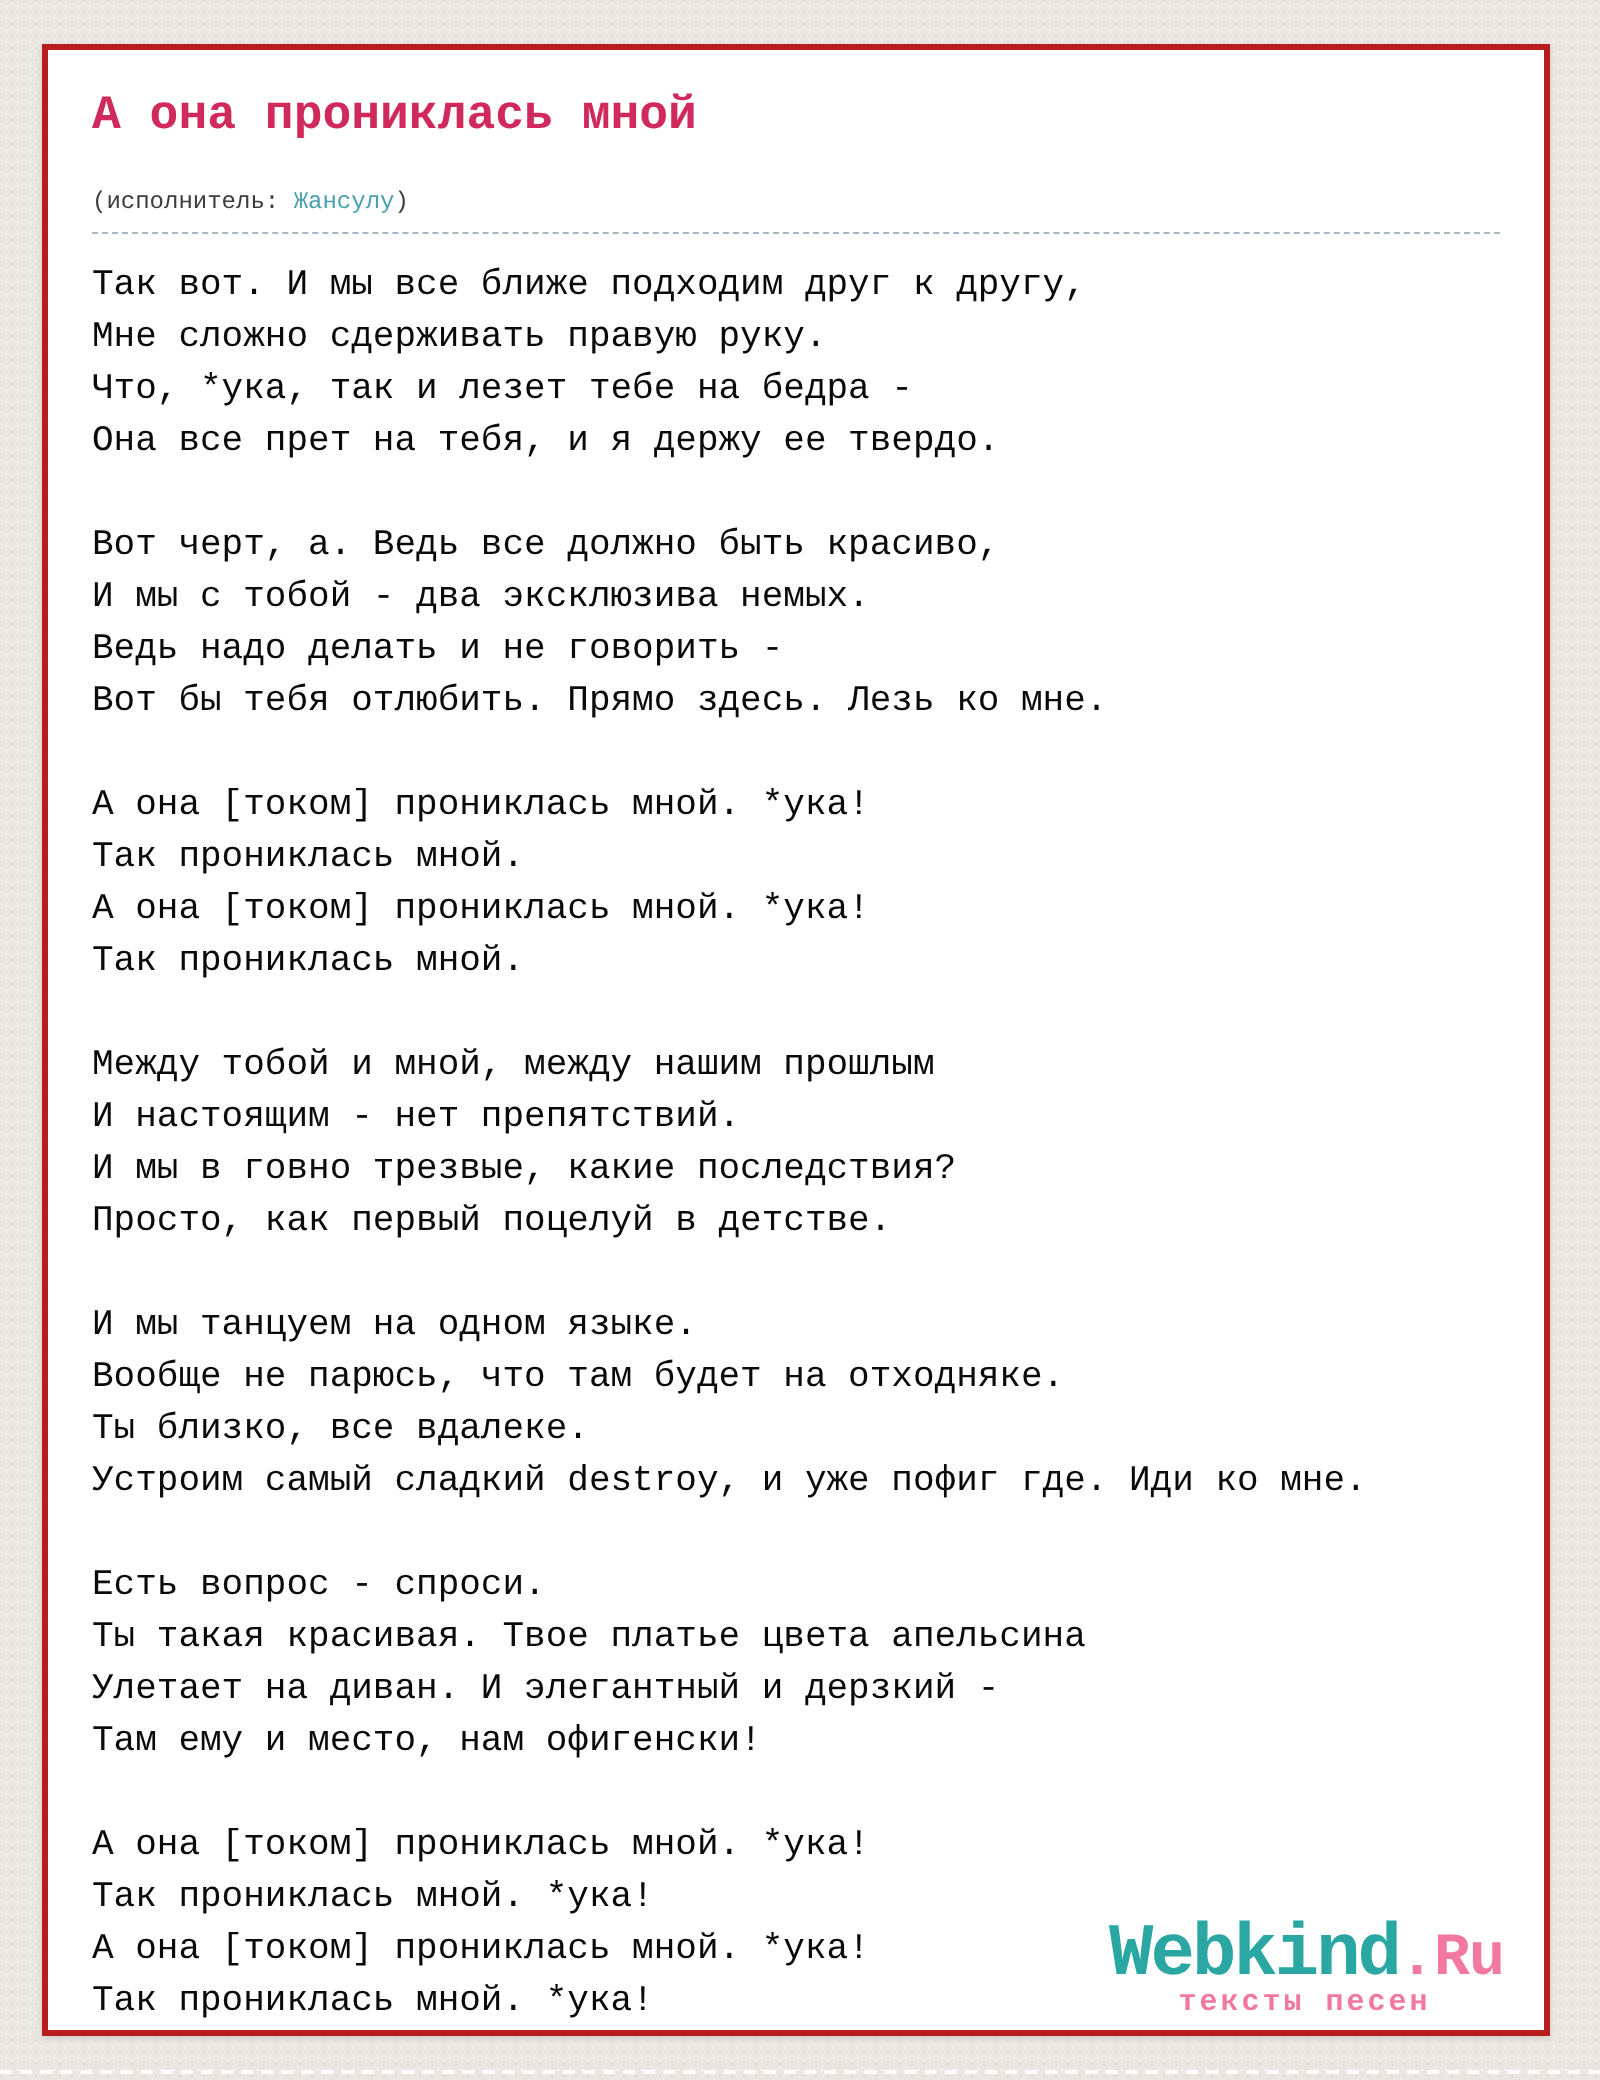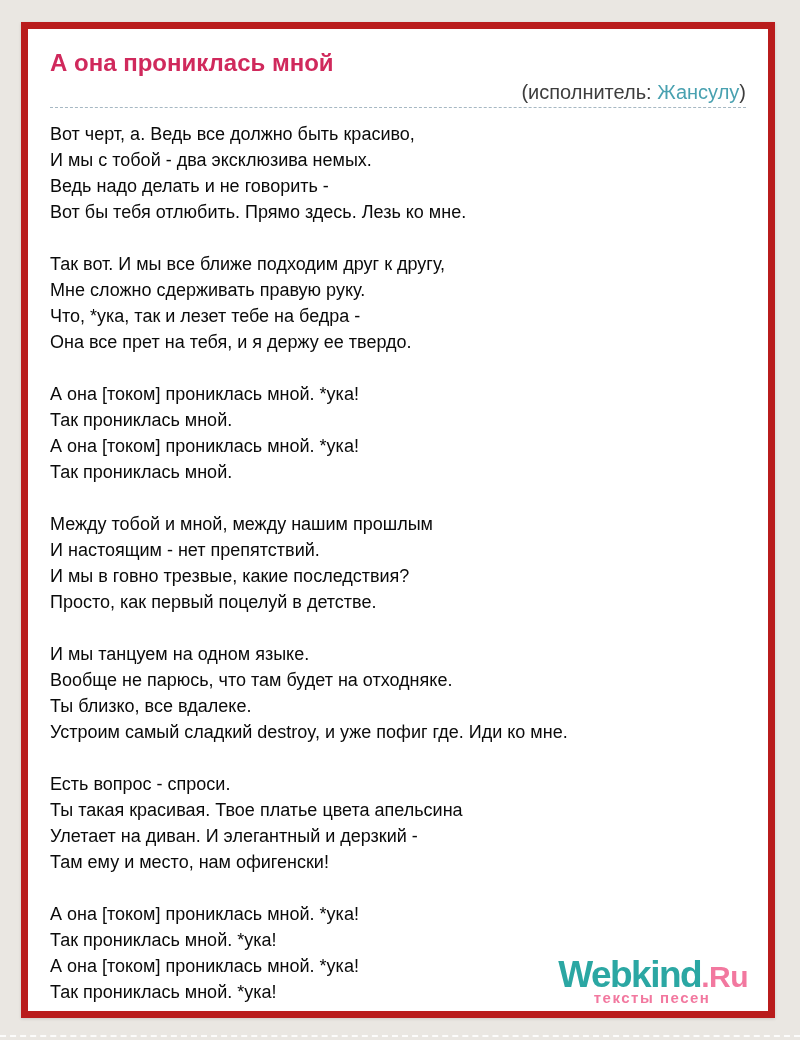--- a/index.html
+++ b/index.html
@@ -13,31 +13,32 @@
     background-size:6px 6px;
     background-position:0 0,3px 3px;
   }
   .bottom-line{
     position:absolute;left:0;right:0;bottom:3px;height:0;
     border-top:2px dashed rgba(255,255,255,.85);
   }
   .card{
     position:absolute;left:21px;top:22px;width:754px;height:996px;
     box-sizing:border-box;background:var(--card-bg,#ffffff);
-    border:7px solid #b91c1c;
+    border:3px solid #b91c1c;
     box-shadow:0 1px 3px rgba(0,0,0,.12);
     padding:20px 22px;
+    font-family:Liberation Mono, monospace;
   }
   .title{
     margin:0;padding:0;
     font-size:24px;font-weight:bold;line-height:28px;
     color:var(--title,#d0295c);
   }
   .artist-line{
-    margin-top:5px;font-size:20px;line-height:20px;color:#3d3d3d;text-align:right;
+    margin-top:18px;font-size:12px;line-height:20px;color:#3d3d3d;
   }
   .artist-link{
     color:var(--artist-link,#49a1b0);text-decoration:none;cursor:pointer;
   }
   .separator{
     margin-top:5px;height:0;
     border-bottom:1px dashed var(--separator,#a6b8c3);
   }
   .lyrics{
     margin-top:13px;
@@ -67,22 +68,22 @@
   }
 </style>
 </head>
 <body>
 
 <div class="card">
   <h1 class="title">А она прониклась мной</h1>
   <div class="artist-line"><span>(исполнитель: </span><a class="artist-link">Жансулу</a><span>)</span></div>
   <div class="separator"></div>
   <div class="lyrics" id="lyrics">
+      <p>Так вот. И мы все ближе подходим друг к другу,<br>Мне сложно сдерживать правую руку.<br>Что, *ука, так и лезет тебе на бедра -<br>Она все прет на тебя, и я держу ее твердо.</p>
       <p>Вот черт, а. Ведь все должно быть красиво,<br>И мы с тобой - два эксклюзива немых.<br>Ведь надо делать и не говорить -<br>Вот бы тебя отлюбить. Прямо здесь. Лезь ко мне.</p>
-      <p>Так вот. И мы все ближе подходим друг к другу,<br>Мне сложно сдерживать правую руку.<br>Что, *ука, так и лезет тебе на бедра -<br>Она все прет на тебя, и я держу ее твердо.</p>
       <p>А она [током] прониклась мной. *ука!<br>Так прониклась мной.<br>А она [током] прониклась мной. *ука!<br>Так прониклась мной.</p>
       <p>Между тобой и мной, между нашим прошлым<br>И настоящим - нет препятствий.<br>И мы в говно трезвые, какие последствия?<br>Просто, как первый поцелуй в детстве.</p>
       <p>И мы танцуем на одном языке.<br>Вообще не парюсь, что там будет на отходняке.<br>Ты близко, все вдалеке.<br>Устроим самый сладкий destroy, и уже пофиг где. Иди ко мне.</p>
       <p>Есть вопрос - спроси.<br>Ты такая красивая. Твое платье цвета апельсина<br>Улетает на диван. И элегантный и дерзкий -<br>Там ему и место, нам офигенски!</p>
       <p>А она [током] прониклась мной. *ука!<br>Так прониклась мной. *ука!<br>А она [током] прониклась мной. *ука!<br>Так прониклась мной. *ука!</p>
     </div>
 
   <a class="logo">
     <span class="logo-main">Webkind</span><span class="logo-suffix">.Ru</span>
     <div class="logo-tagline">тексты песен</div>

